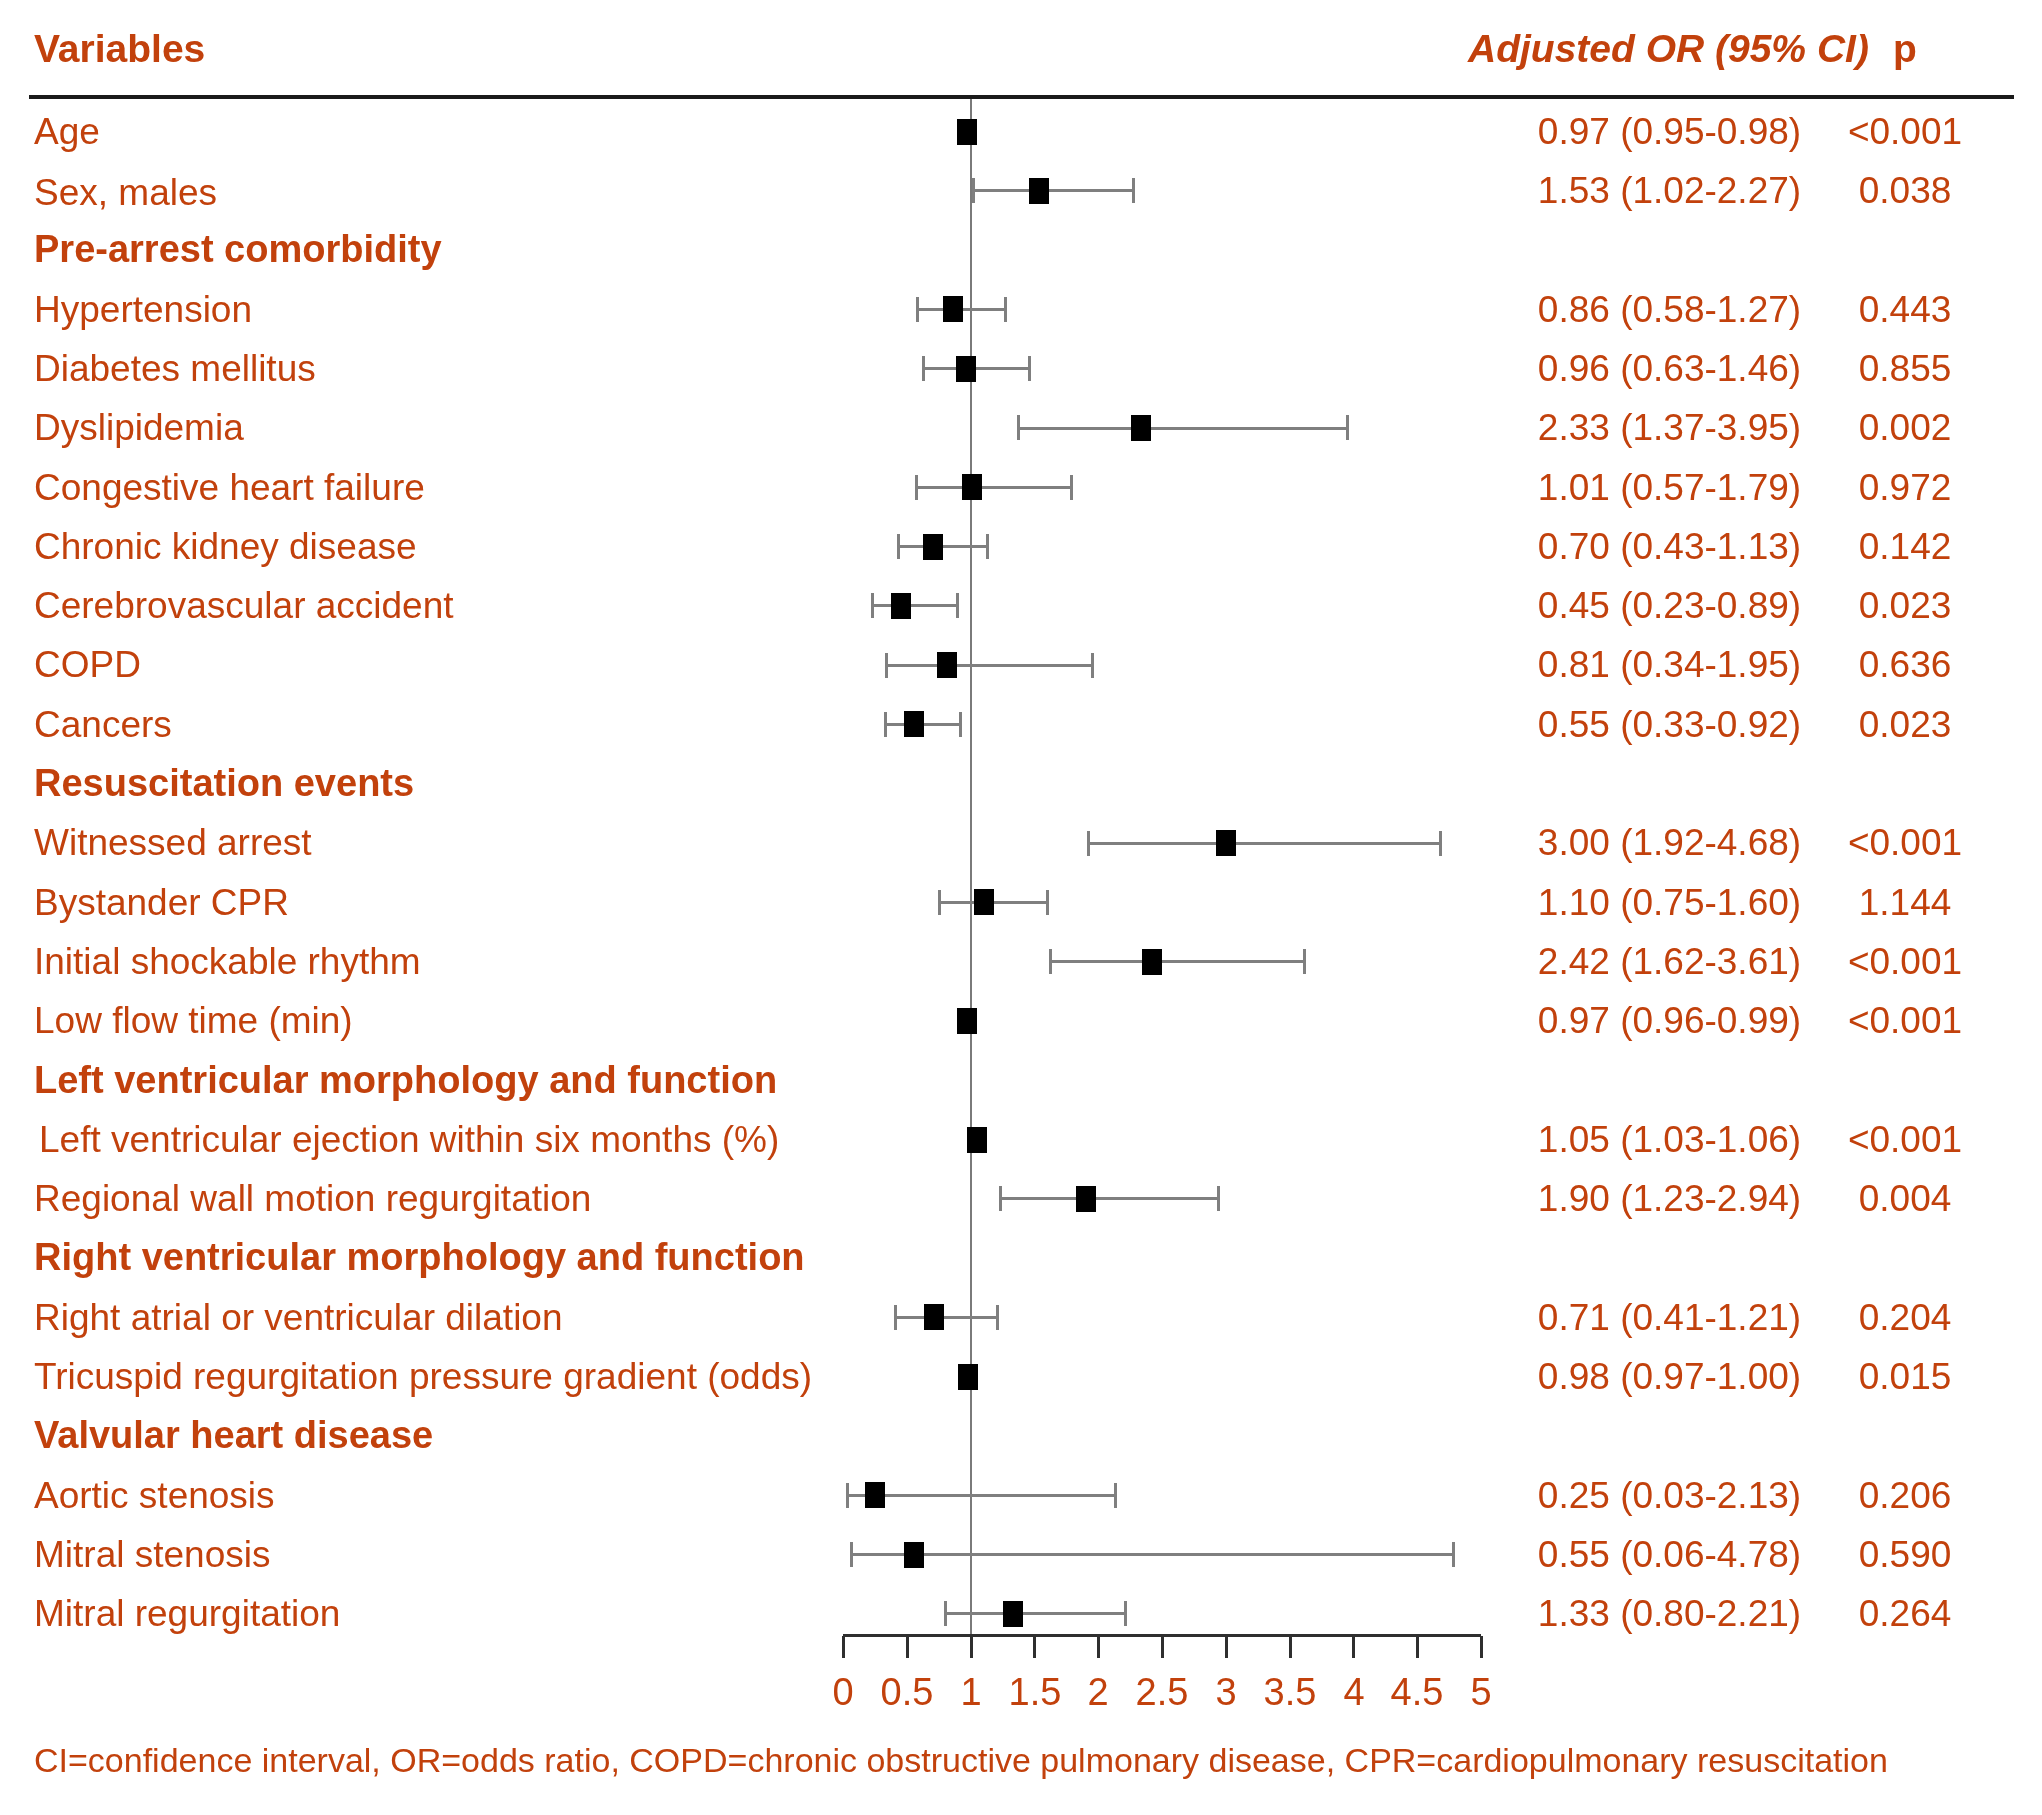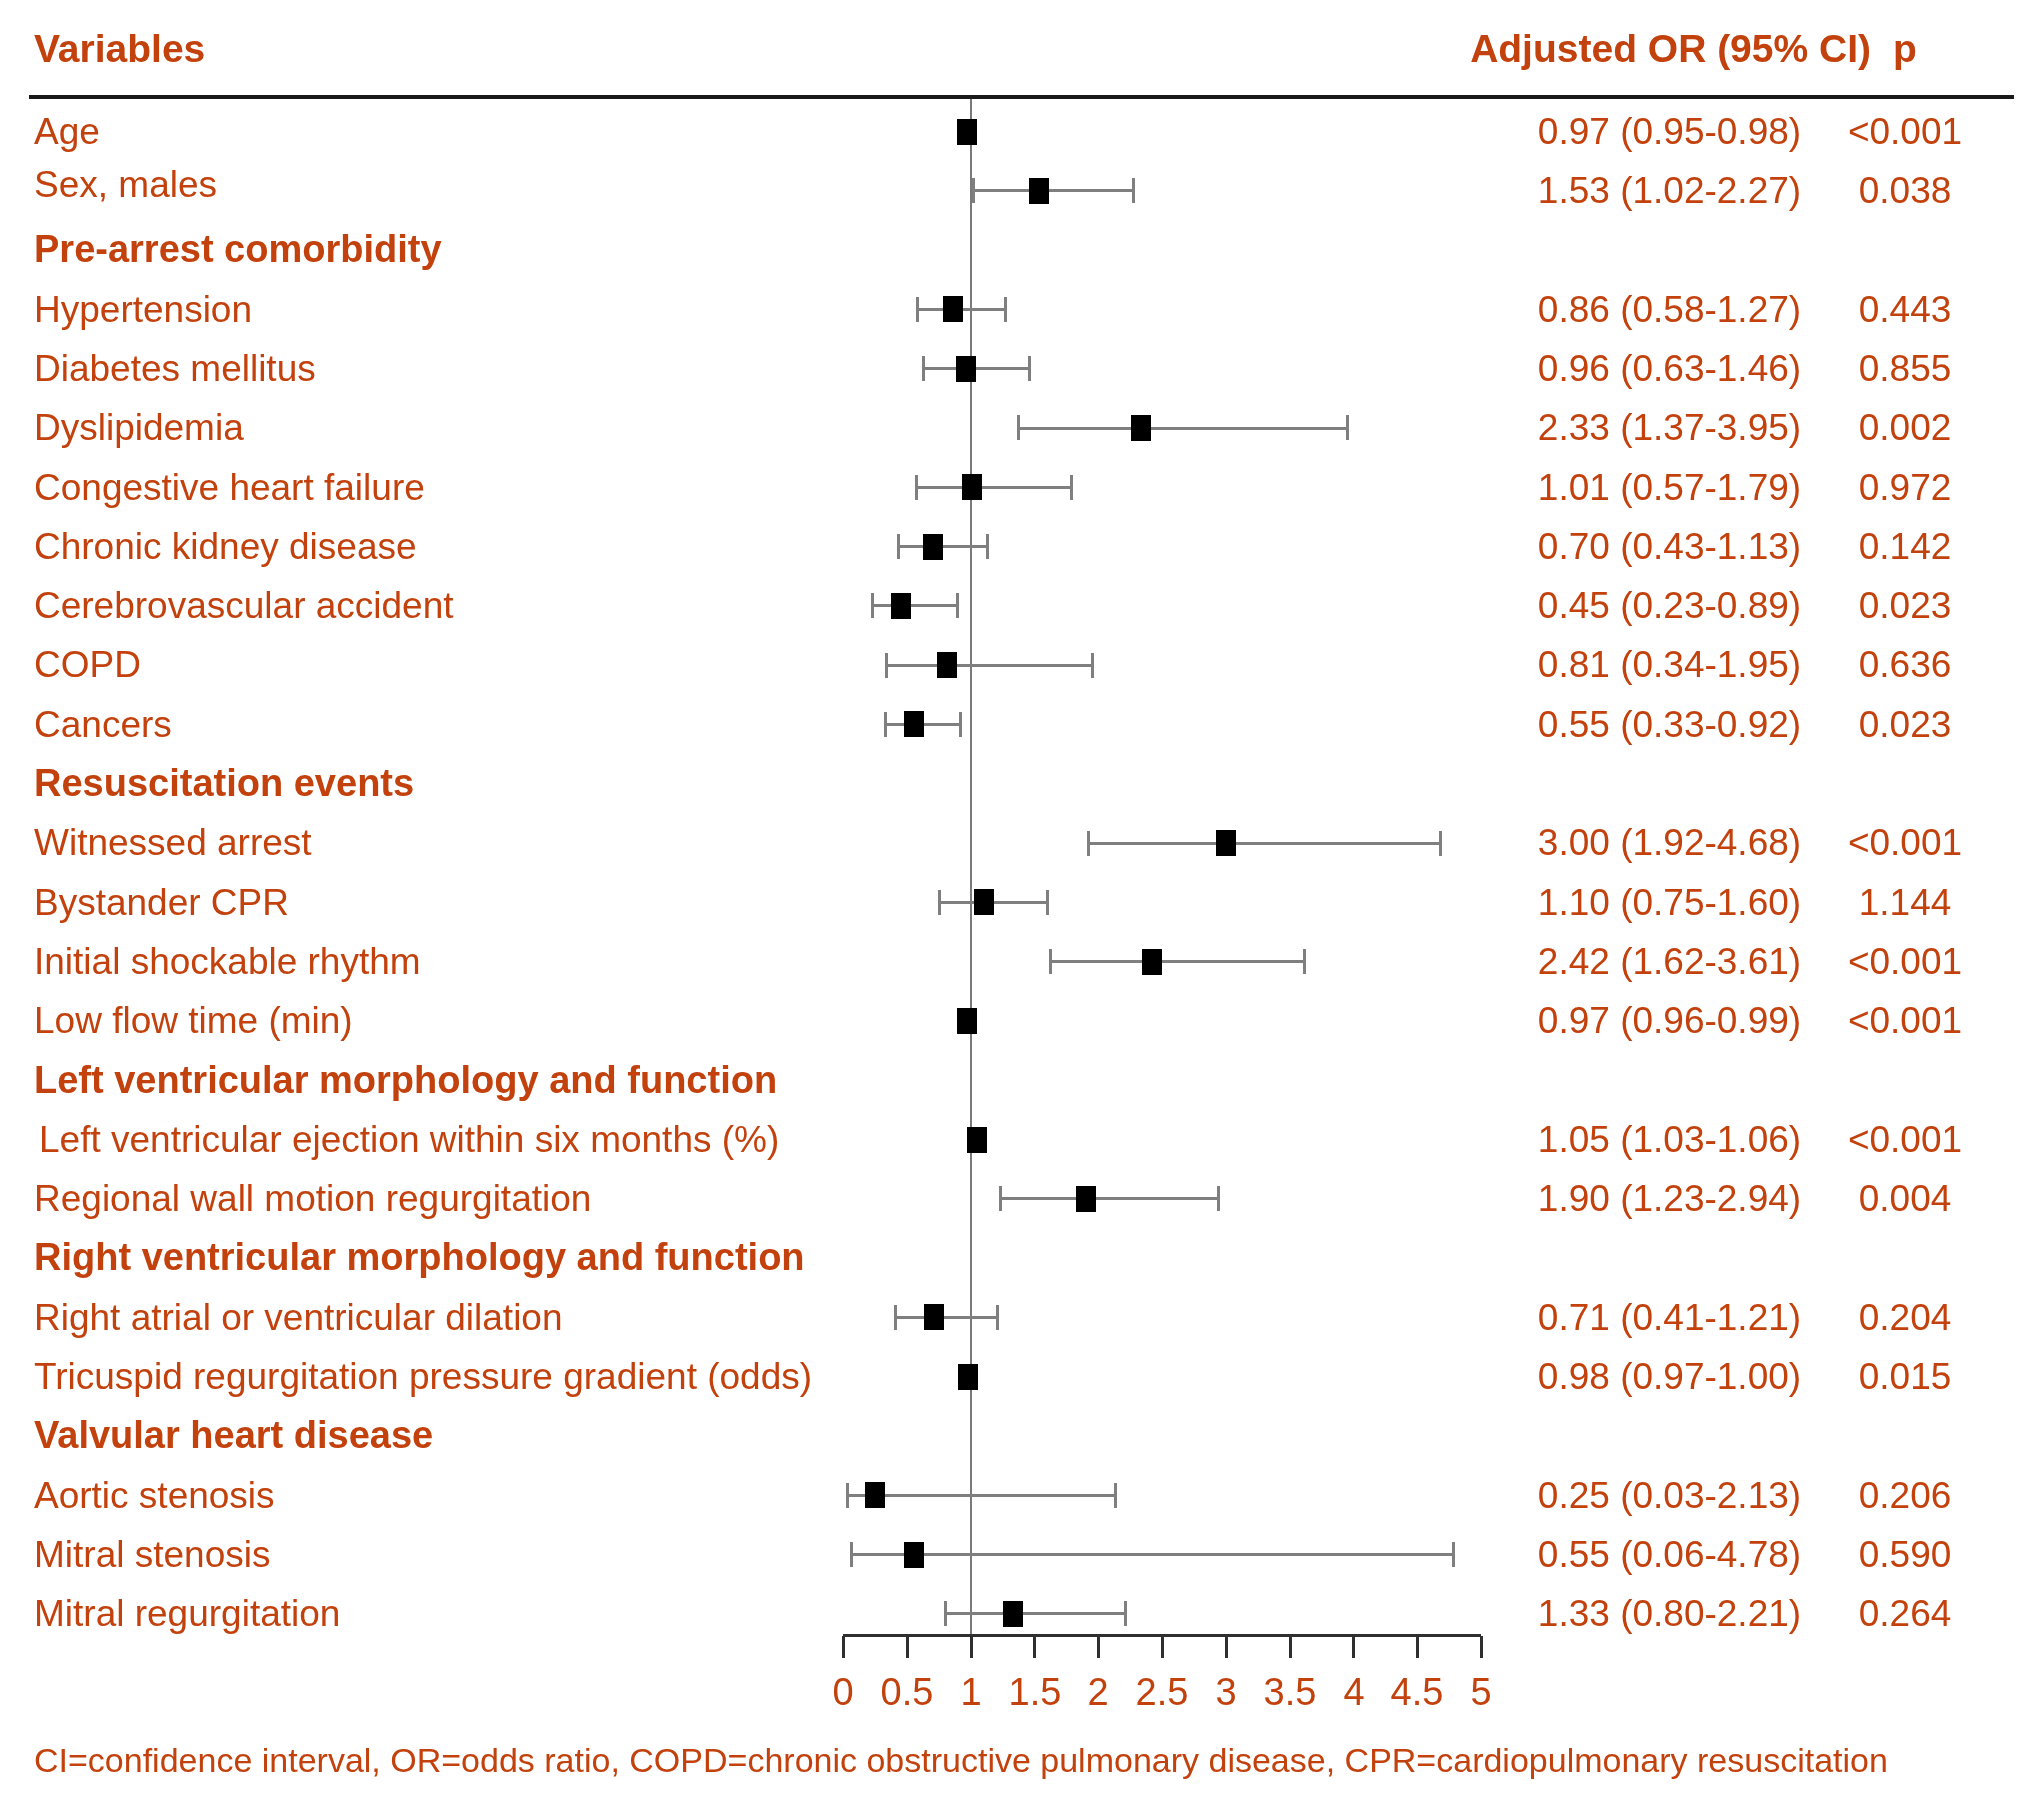--- a/index.html
+++ b/index.html
@@ -6,21 +6,21 @@
   .figure{
     position:relative;
     width:2042px;height:1816px;
     background:#ffffff;
     font-family:"Liberation Sans","DejaVu Sans",sans-serif;
     color:#c2410c;
     overflow:hidden;
   }
   .hdr{position:absolute;top:27px;font-size:39px;font-weight:700;white-space:nowrap;}
   .hdr-variables{left:34px;}
-  .hdr-or{left:1468px;width:403px;text-align:right;}
+  .hdr-or{left:1468px;width:403px;text-align:left;font-style:italic;}
   .hdr-p{left:1816px;width:178px;text-align:center;}
   .hdr-rule{position:absolute;left:29px;top:95px;width:1985px;height:3.8px;background:#1a1a1a;}
   .ref-line{position:absolute;width:1.9px;background:#7a7a7a;}
   .row-label{position:absolute;font-size:37px;white-space:nowrap;}
   .row-label.section{font-weight:700;font-size:38px;}
   .ci-line{position:absolute;height:2.9px;background:#7f7f7f;}
   .ci-cap{position:absolute;width:2.9px;background:#7f7f7f;}
   .sq{position:absolute;background:#000;}
   .or-text,.p-text{position:absolute;font-size:37px;text-align:center;white-space:nowrap;}
   .axis-line{position:absolute;height:2.9px;background:#2f2f2f;}
@@ -38,21 +38,21 @@
   <div class="hdr-rule"></div>
   <div class="footnote">CI=confidence interval, OR=odds ratio, COPD=chronic obstructive pulmonary disease, CPR=cardiopulmonary resuscitation</div>
 <div class="ref-line" style="left: 970px; top: 99px; height: 1535px;"></div>
     <div class="row-label" style="left: 34px; top: 102px; height: 59px; line-height: 59px;">Age</div>
     <div class="ci-line" style="left: 965px; width: 3.8px; top: 130px;"></div>
     <div class="ci-cap" style="left: 963px; top: 119px; height: 25px;"></div>
     <div class="ci-cap" style="left: 967px; top: 119px; height: 25px;"></div>
     <div class="sq" style="left: 957px; top: 119px; width: 20px; height: 26px;"></div>
     <div class="or-text" style="left: 1468px; width: 403px; top: 102px; height: 59px; line-height: 59px;">0.97 (0.95-0.98)</div>
     <div class="p-text" style="left: 1816px; width: 178px; top: 102px; height: 59px; line-height: 59px;">&lt;0.001</div>
-    <div class="row-label" style="left: 34px; top: 155px; height: 59px; line-height: 59px;">Sex, males</div>
+    <div class="row-label" style="left: 34px; top: 163px; height: 59px; line-height: 59px;">Sex, males</div>
     <div class="ci-line" style="left: 974px; width: 159px; top: 189px;"></div>
     <div class="ci-cap" style="left: 972px; top: 178px; height: 25px;"></div>
     <div class="ci-cap" style="left: 1132px; top: 178px; height: 25px;"></div>
     <div class="sq" style="left: 1029px; top: 178px; width: 20px; height: 26px;"></div>
     <div class="or-text" style="left: 1468px; width: 403px; top: 161px; height: 59px; line-height: 59px;">1.53 (1.02-2.27)</div>
     <div class="p-text" style="left: 1816px; width: 178px; top: 161px; height: 59px; line-height: 59px;">0.038</div>
     <div class="row-label section" style="left: 34px; top: 220px; height: 59px; line-height: 59px;">Pre-arrest comorbidity</div>
     <div class="row-label" style="left: 34px; top: 280px; height: 59px; line-height: 59px;">Hypertension</div>
     <div class="ci-line" style="left: 917px; width: 88px; top: 308px;"></div>
     <div class="ci-cap" style="left: 916px; top: 297px; height: 25px;"></div>

